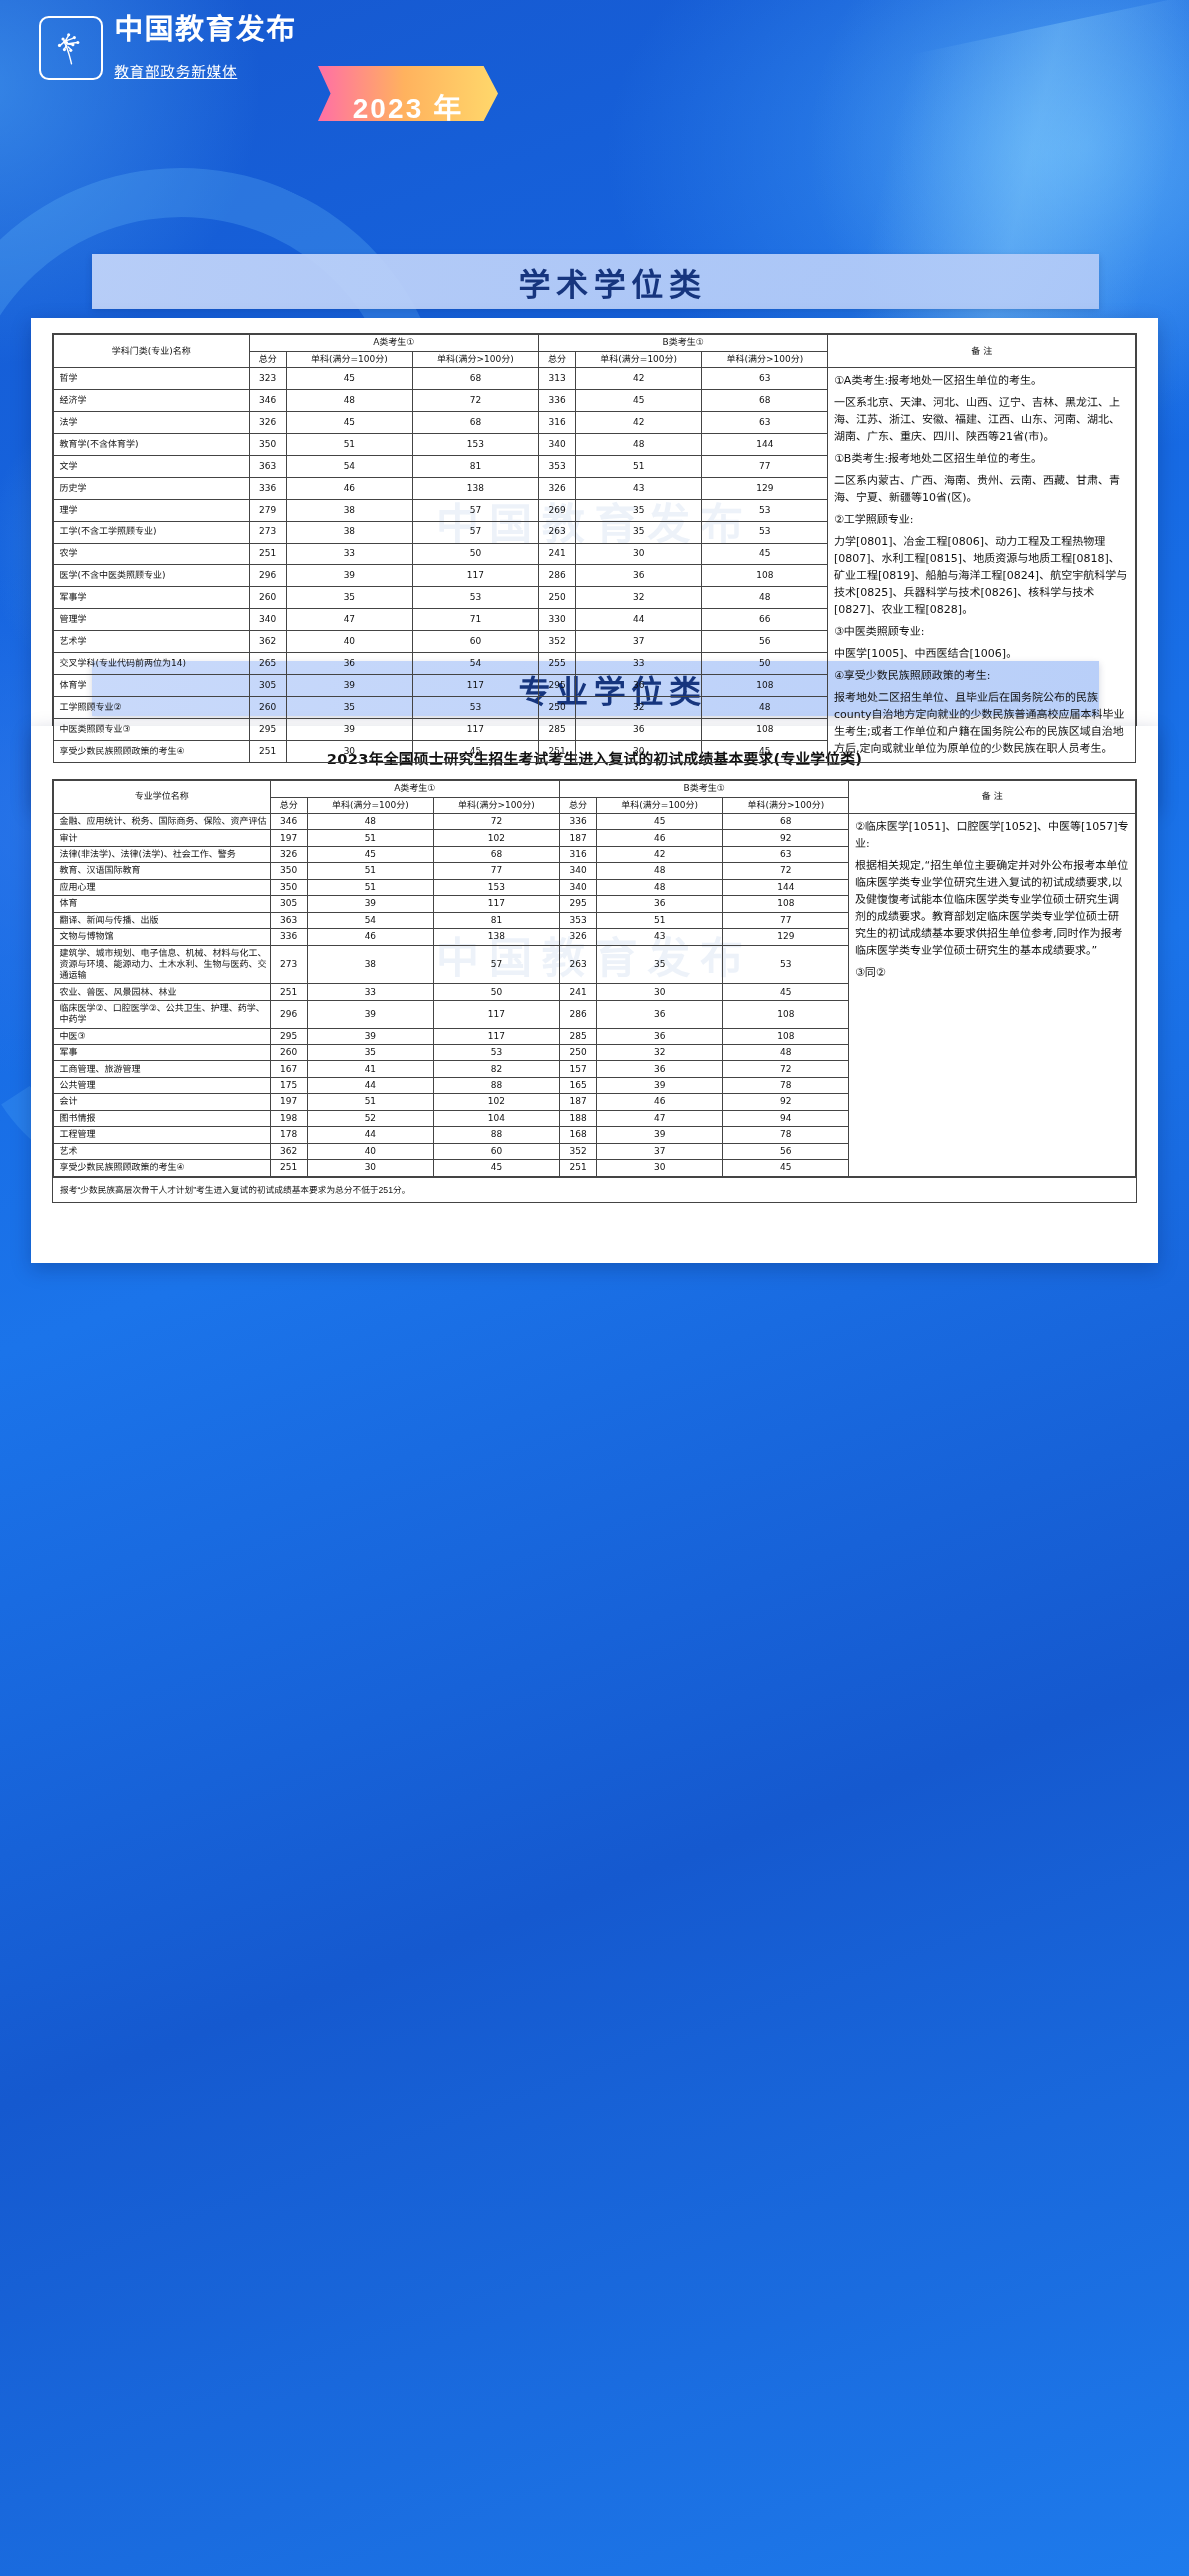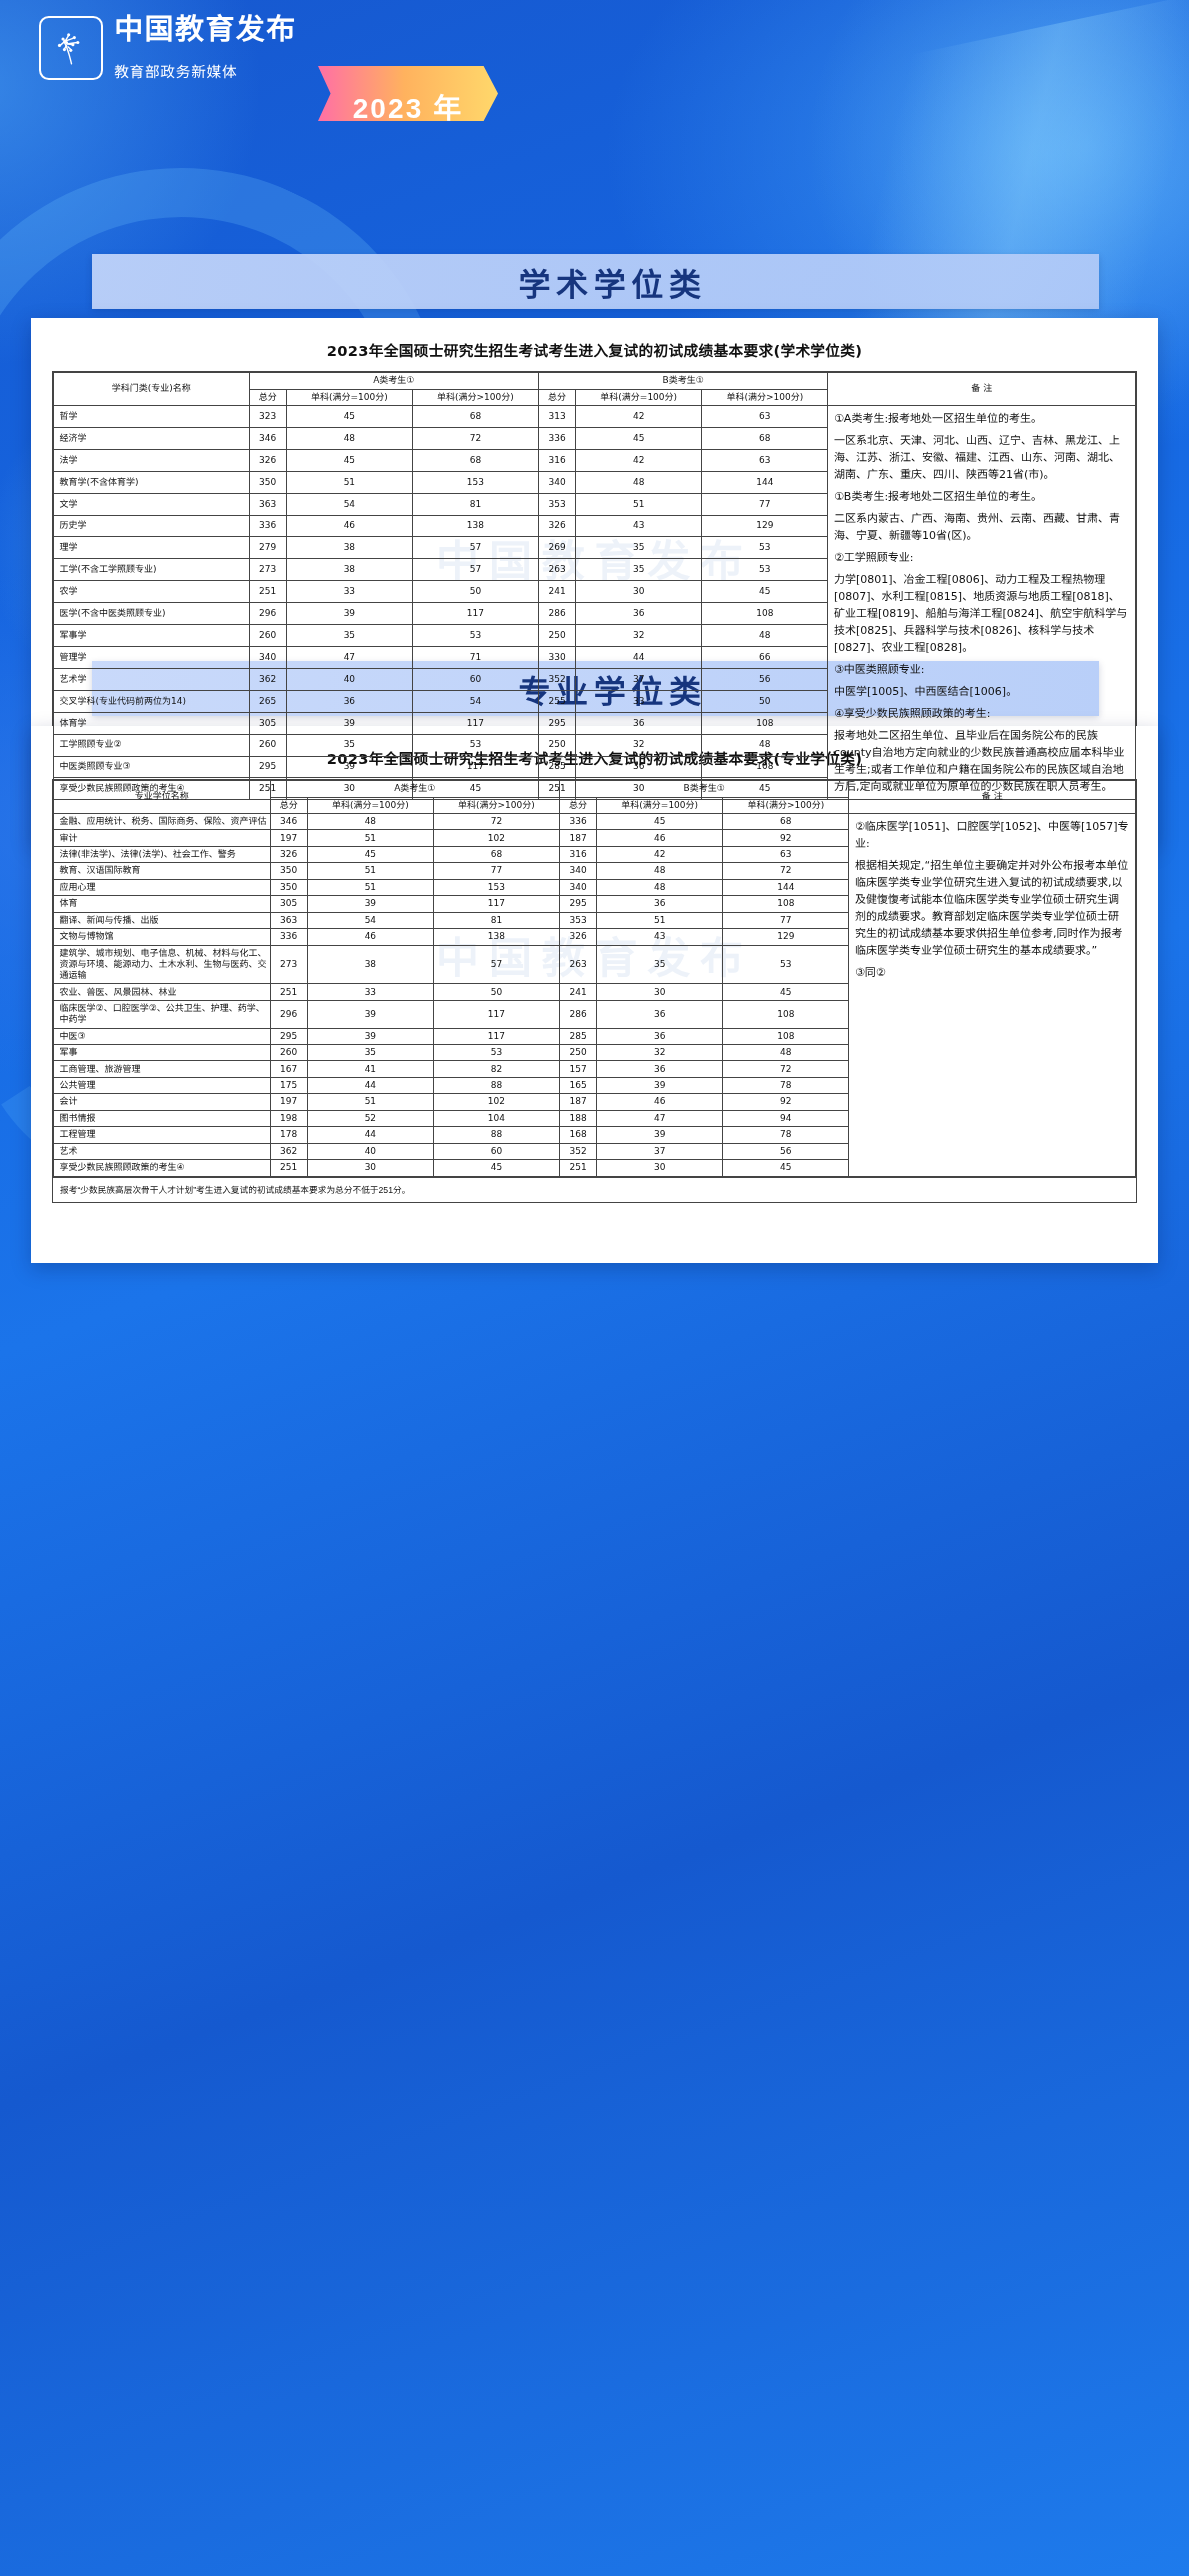--- a/index.html
+++ b/index.html
@@ -31,21 +31,21 @@
         border:34px solid rgba(120,205,255,.16);border-left-color:transparent;border-top-color:transparent;transform:rotate(12deg);}
   .beam{position:absolute;right:-112px;top:42px;width:629px;height:301px;
         background:linear-gradient(115deg, rgba(255,255,255,0) 35%, rgba(160,225,255,.30) 55%, rgba(255,255,255,0) 75%);
         transform:rotate(-12deg);}
 
   
   .logo{position:absolute;left:39px;top:15.4px;display:flex;align-items:center;gap:11.2px;}
   .logo-mark{width:60px;height:60px;border-radius:9.8px;border:2.1px solid #fff;display:flex;align-items:center;justify-content:center;}
   .logo-text{line-height:1;}
   .logo-title{font-size:29px;font-weight:bold;color:#fff;letter-spacing:1.4px;}
-  .logo-sub{font-size:14.7px;color:#fff;margin-top:21px;letter-spacing:0.7px;}
+  .logo-sub{font-size:14.7px;color:#fff;margin-top:21px;letter-spacing:0.7px;text-decoration:underline;}
 
   
   .year-badge{
     position:absolute;left:318px;top:66px;width:180px;height:55px;
     background:linear-gradient(90deg,#ff6fa5 0%, #ffb25e 48%, #ffd86b 100%);
     display:flex;align-items:center;justify-content:center;
     clip-path:polygon(0 0, 92% 0, 100% 50%, 92% 100%, 0 100%, 7% 50%);
   }
   .year-badge span{font-size:28px;font-weight:bold;color:#fff;letter-spacing:2.1px;margin-top:25px;}
 
@@ -139,21 +139,20 @@
   <div class="year-badge">
     <span>2023 年</span>
   </div>
 
 
   <div class="banner" id="banner-academic">
     <span>学术学位类</span>
   </div>
 
   <div class="card" id="card-academic">
-    <div class="card-title">2023年全国硕士研究生招生考试考生进入复试的初试成绩基本要求(学术学位类)</div>
     <div class="card-inner">
       <div class="watermark">中国教育发布</div>
       <table>
         <thead>
           <tr>
             <th rowspan="2" style="width:189px">学科门类(专业)名称</th>
             <th colspan="3" style="width:168px">A类考生①</th>
             <th colspan="3" style="width:168px">B类考生①</th>
             <th rowspan="2" style="width:301px">备  注</th>
           </tr>

